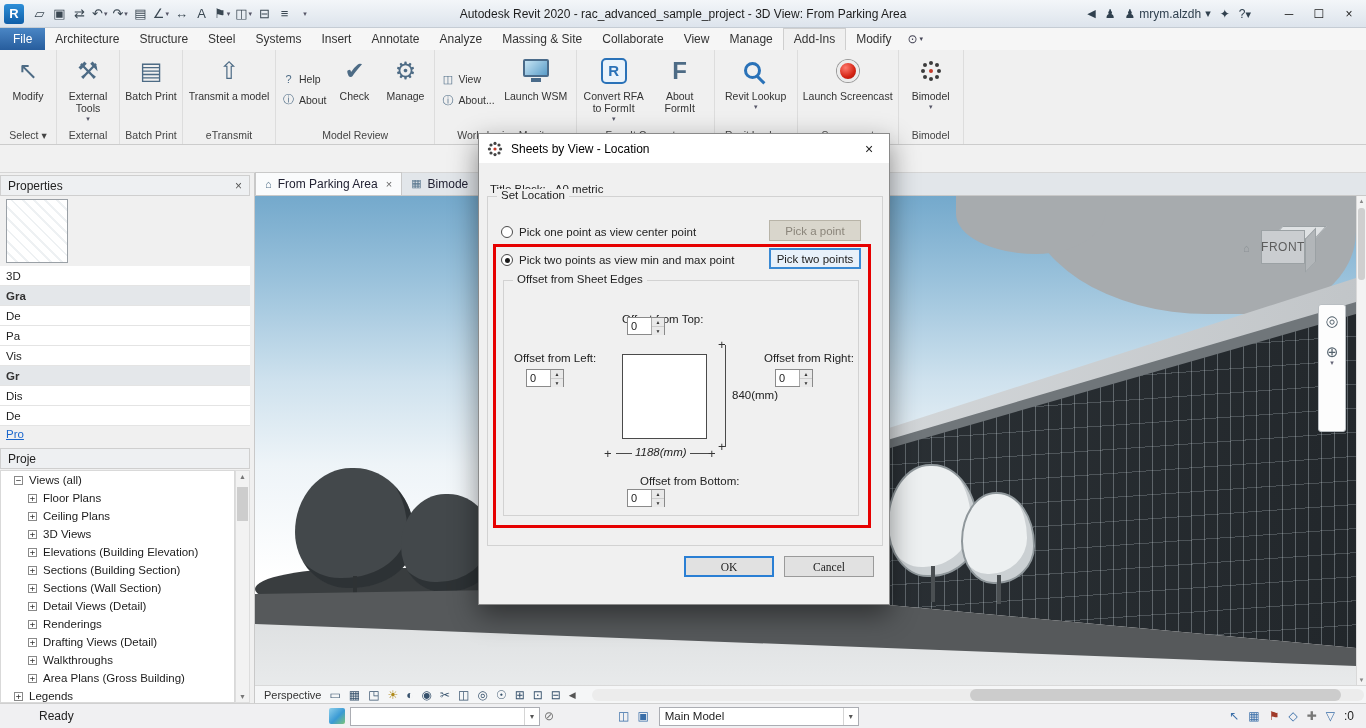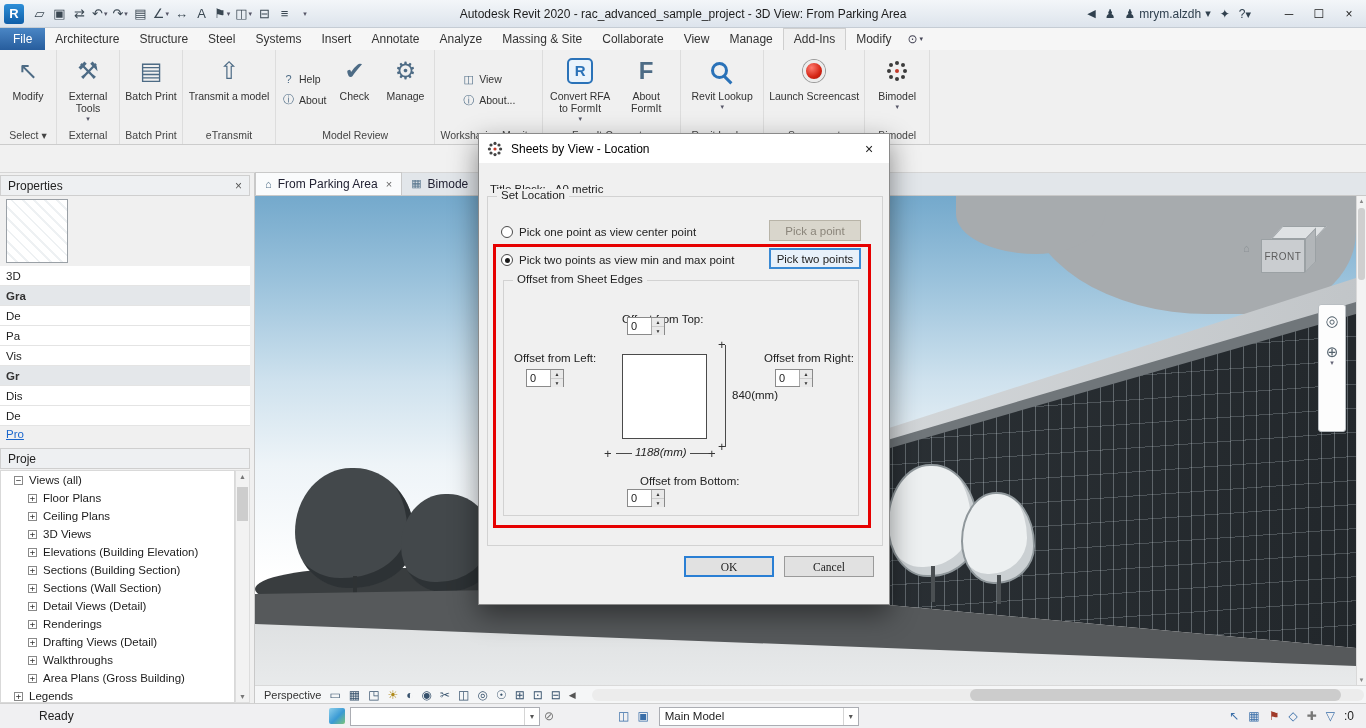--- a/index.html
+++ b/index.html
@@ -91,21 +91,21 @@
   .ground-light { position:absolute; inset:0; clip-path:polygon(0px 428px,1101px 470px,1101px 489px,0px 489px); background:linear-gradient(#9da1a3,#e8eaeb); }
   .tree { position:absolute; }
   .tree .cnp { width:100%; height:82%; border-radius:48% 52% 55% 45% / 55% 60% 42% 48%; }
   .tree .trk { position:absolute; left:48%; bottom:0; width:4px; height:26%; background:#2e3234; }
   .tree.dark .cnp { background:#43484b; box-shadow:inset -8px -10px 0 rgba(20,24,26,.45); }
   .tree.light .cnp { background:#edf0f1; border:2px solid #8f979b; box-shadow:inset -6px -8px 0 rgba(140,150,155,.35); }
   .tree.light .trk { background:#4a4f52; }
   .bush { position:absolute; left:0; top:372px; width:345px; height:42px; background:#393d3f; border-radius:50% 40% 30% 50% / 80% 70% 60% 80%; }
   .viewcube { position:absolute; left:1002px; top:30px; width:62px; height:58px; opacity:.9; }
   .vc-top { position:absolute; left:14px; top:0; width:44px; height:13px; background:#e6e8ea; border:1px solid #9aa0a4; transform:skewX(-42deg); transform-origin:bottom left; }
-  .vc-front { position:absolute; left:4px; top:13px; width:44px; height:34px; background:#ced1d4; border:1px solid #9aa0a4; display:flex; align-items:center; justify-content:center; font-size:10px; color:#555; letter-spacing:.5px; }
+  .vc-front { position:absolute; left:4px; top:4px; width:44px; height:34px; background:#ced1d4; border:1px solid #9aa0a4; display:flex; align-items:center; justify-content:center; font-size:12px; color:#555; letter-spacing:.5px; }
   .vc-side { position:absolute; left:48px; top:13px; width:11px; height:34px; background:#b4b8bb; border:1px solid #9aa0a4; transform:skewY(-46deg); transform-origin:top left; }
   .vc-home { position:absolute; left:-14px; top:16px; font-size:11px; color:#8a9094; }
   .navbar { position:absolute; left:1063px; top:108px; width:28px; height:128px; background:#fdfdfd; border:1px solid #b9bec2; border-radius:3px; display:flex; flex-direction:column; align-items:center; padding-top:8px; gap:16px; }
   .navbar .nico { font-size:15px; color:#55636e; line-height:1; text-align:center; }
   .navbar .c { display:block; font-size:7px; color:#667; text-align:center; }
   .vp-vscroll { position:absolute; top:196px; right:0; width:10px; height:489px; background:#f3f3f3; border-left:1px solid #d9d9d9; }
   .vp-vscroll .a { position:absolute; left:0; right:0; text-align:center; font-size:6px; color:#888; }
   .vp-vscroll .thumb { position:absolute; left:1px; right:1px; top:12px; height:72px; background:#cfcfcf; border-radius:3px; }
 
   
@@ -326,20 +326,26 @@
         <div class="btn-stack">
           <div class="btn-small">
               <span class="ricon-sm">◫</span>
               <span>View</span>
             </div>
           <div class="btn-small">
               <span class="ricon-sm">ⓘ</span>
               <span>About...</span>
             </div>
         </div>
+        <div class="btn-big" style="width:72px">
+            <span class="ricon">
+              <span class="icon-wsm"></span>
+            </span>
+            <span>Launch WSM</span>
+          </div>
       </div>
       <div class="panel-label">Worksharing Monitor</div>
     </div>
     <div class="panel">
       <div class="panel-body">
         <div class="btn-big" style="width:66px">
             <span class="ricon">
               <span class="icon-rfa">R</span>
             </span>
             <span>Convert RFA to FormIt</span>

